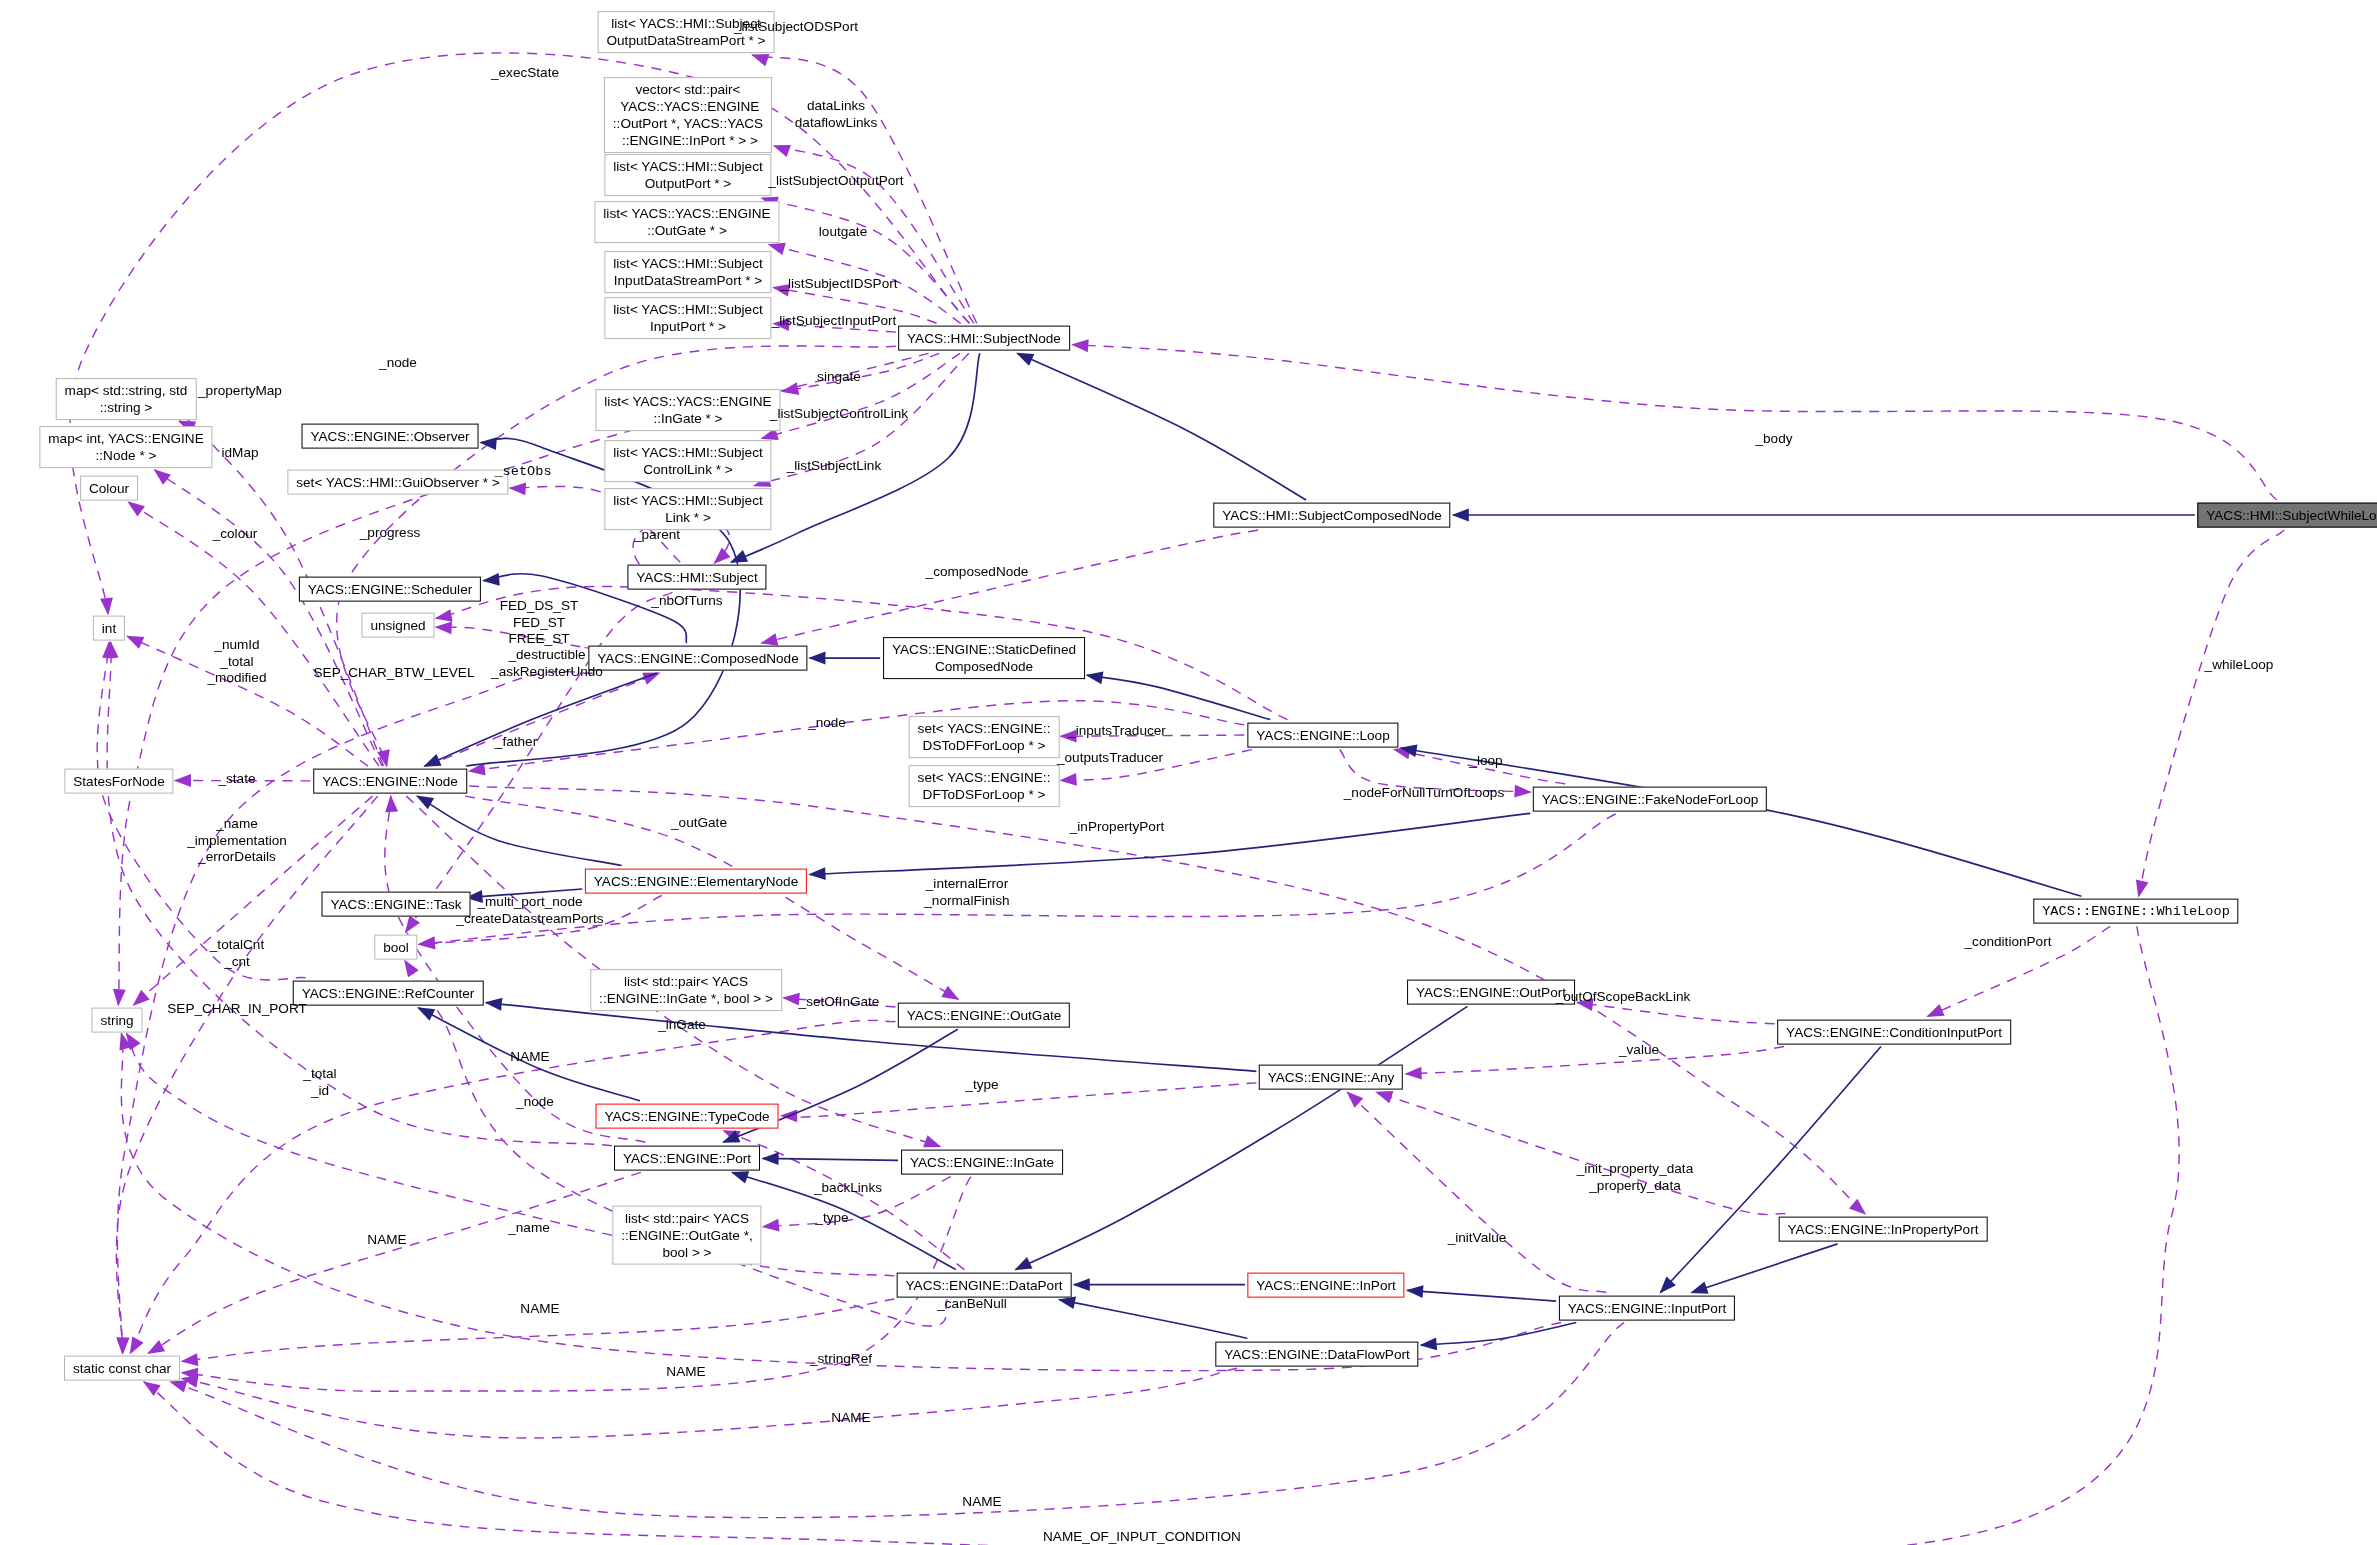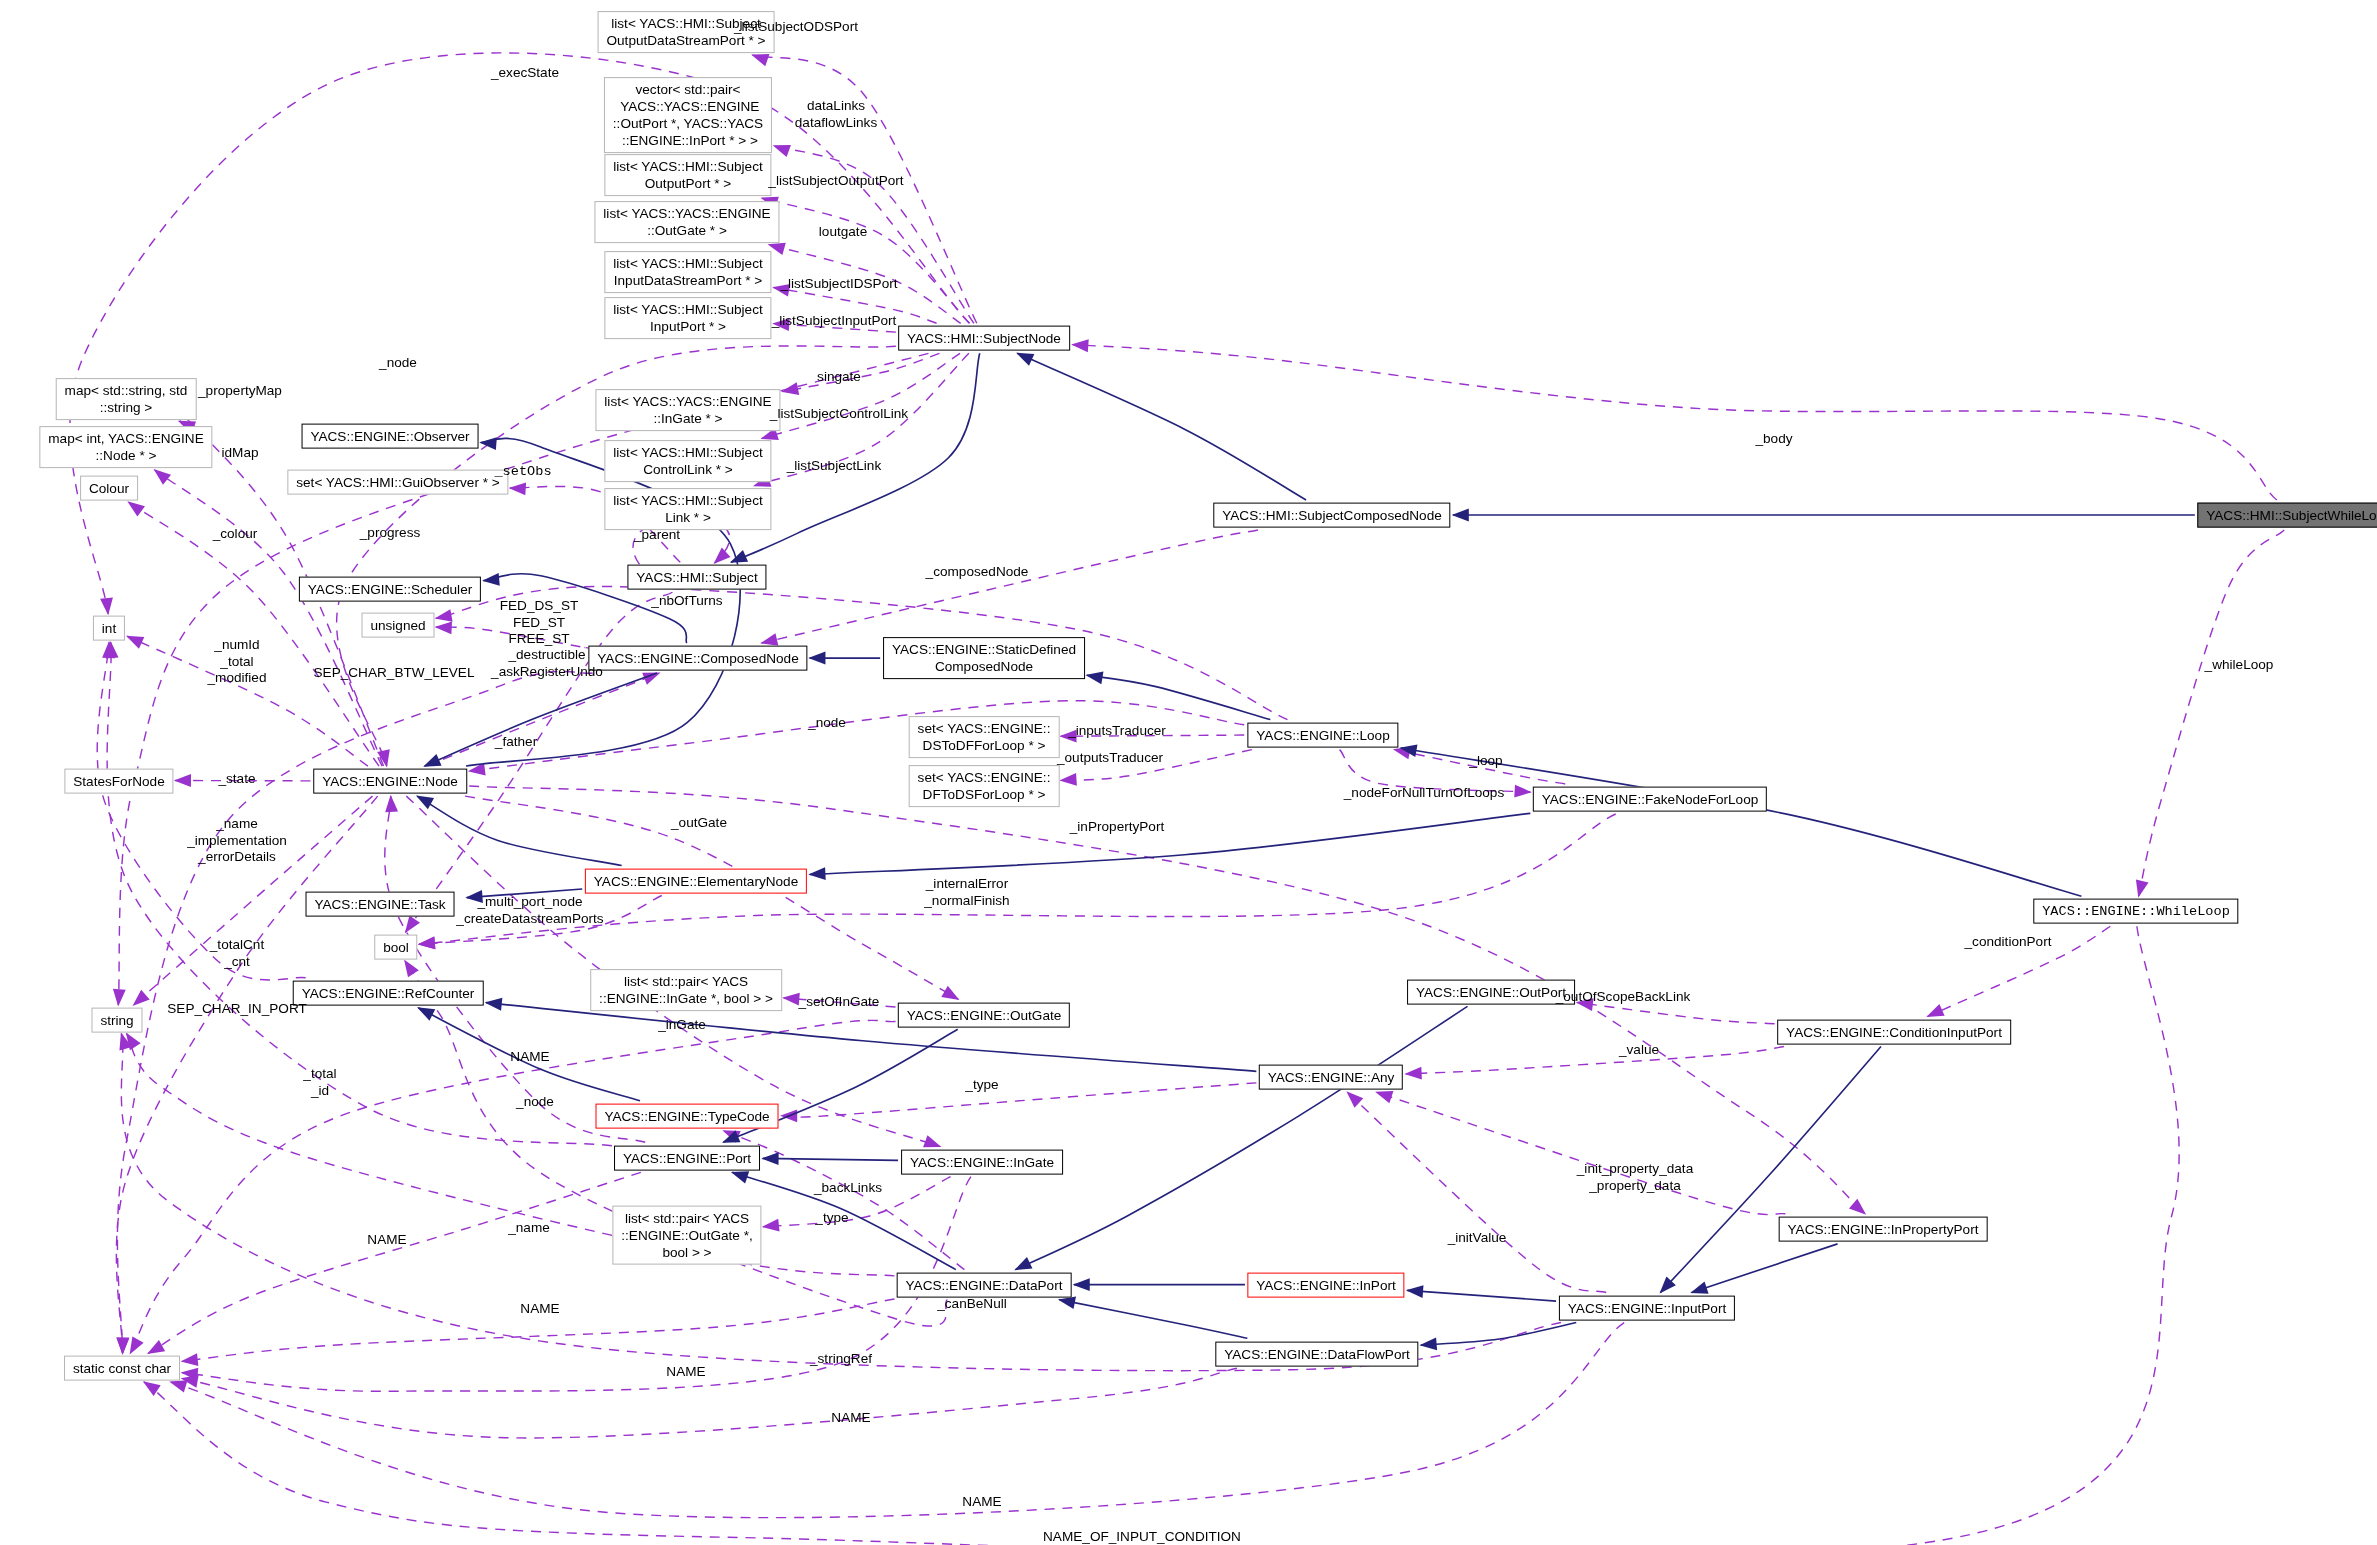--- a/index.html
+++ b/index.html
@@ -158,21 +158,21 @@
 ComposedNode</div>
     <div class="box " id="bx-loop" style="left: 1283px; top: 735px;">YACS::ENGINE::Loop</div>
     <div class="box plain" id="bx-setDSToDF" style="left: 944px; top: 737px;">set&lt; YACS::ENGINE::
 DSToDFForLoop * &gt;</div>
     <div class="box plain" id="bx-setDFToDS" style="left: 944px; top: 786px;">set&lt; YACS::ENGINE::
 DFToDSForLoop * &gt;</div>
     <div class="box " id="bx-fakeNode" style="left: 1610px; top: 799px;">YACS::ENGINE::FakeNodeForLoop</div>
     <div class="box " id="bx-nodeBox" style="left: 350px; top: 781px;">YACS::ENGINE::Node</div>
     <div class="box plain" id="bx-statesForNode" style="left: 79px; top: 781px;">StatesForNode</div>
     <div class="box red" id="bx-elementaryNode" style="left: 656px; top: 881px;">YACS::ENGINE::ElementaryNode</div>
-    <div class="box " id="bx-task" style="left: 340px; top: 904px; text-align: right;">YACS::ENGINE::Task</div>
+    <div class="box " id="bx-task" style="left: 356px; top: 904px; text-align: right;">YACS::ENGINE::Task</div>
     <div class="box plain" id="bx-boolBox" style="left: 356px; top: 947px;">bool</div>
     <div class="box " id="bx-refCounter" style="left: 348px; top: 993px;">YACS::ENGINE::RefCounter</div>
     <div class="box plain" id="bx-lstPairInGate" style="left: 646px; top: 990px;">list&lt; std::pair&lt; YACS
 ::ENGINE::InGate *, bool &gt; &gt;</div>
     <div class="box " id="bx-outGate" style="left: 944px; top: 1015px;">YACS::ENGINE::OutGate</div>
     <div class="box " id="bx-outPort" style="left: 1451px; top: 992px;">YACS::ENGINE::OutPort</div>
     <div class="box " id="bx-conditionInputPort" style="left: 1854px; top: 1032px;">YACS::ENGINE::ConditionInputPort</div>
     <div class="box " id="bx-anyBox" style="left: 1291px; top: 1077px;">YACS::ENGINE::Any</div>
     <div class="box red" id="bx-typeCode" style="left: 647px; top: 1116px;">YACS::ENGINE::TypeCode</div>
     <div class="box " id="bx-port" style="left: 647px; top: 1158px;">YACS::ENGINE::Port</div>

